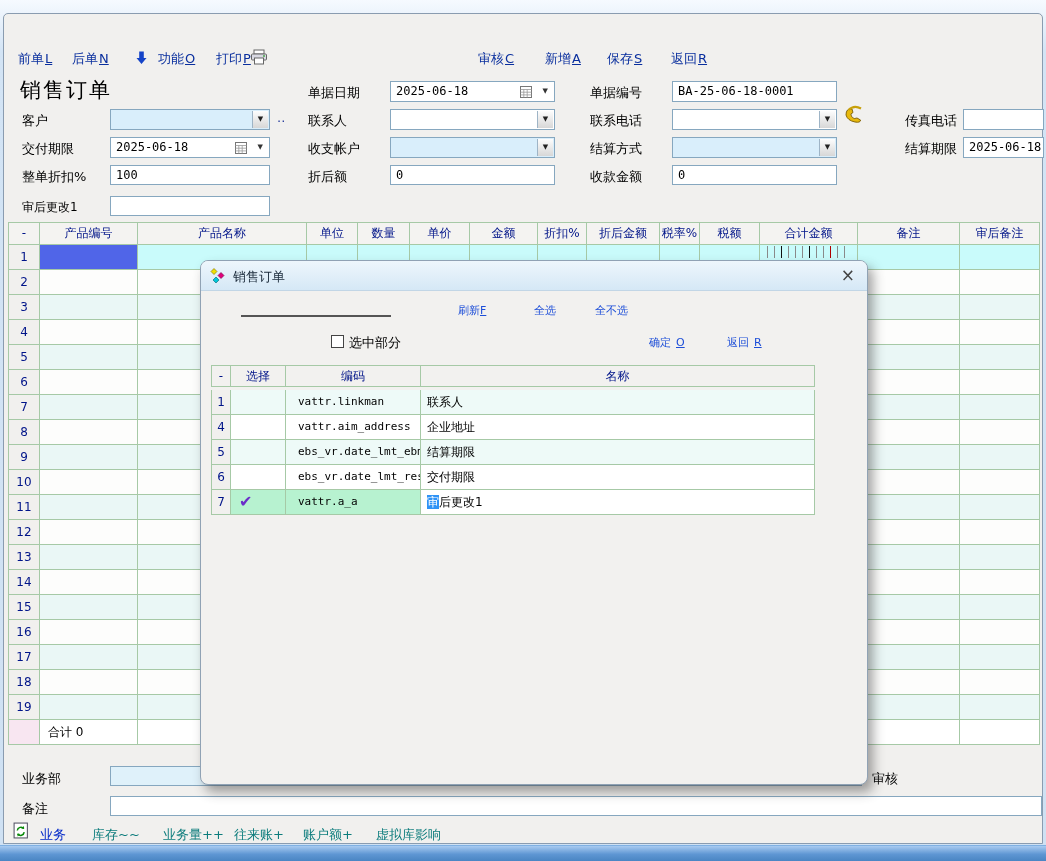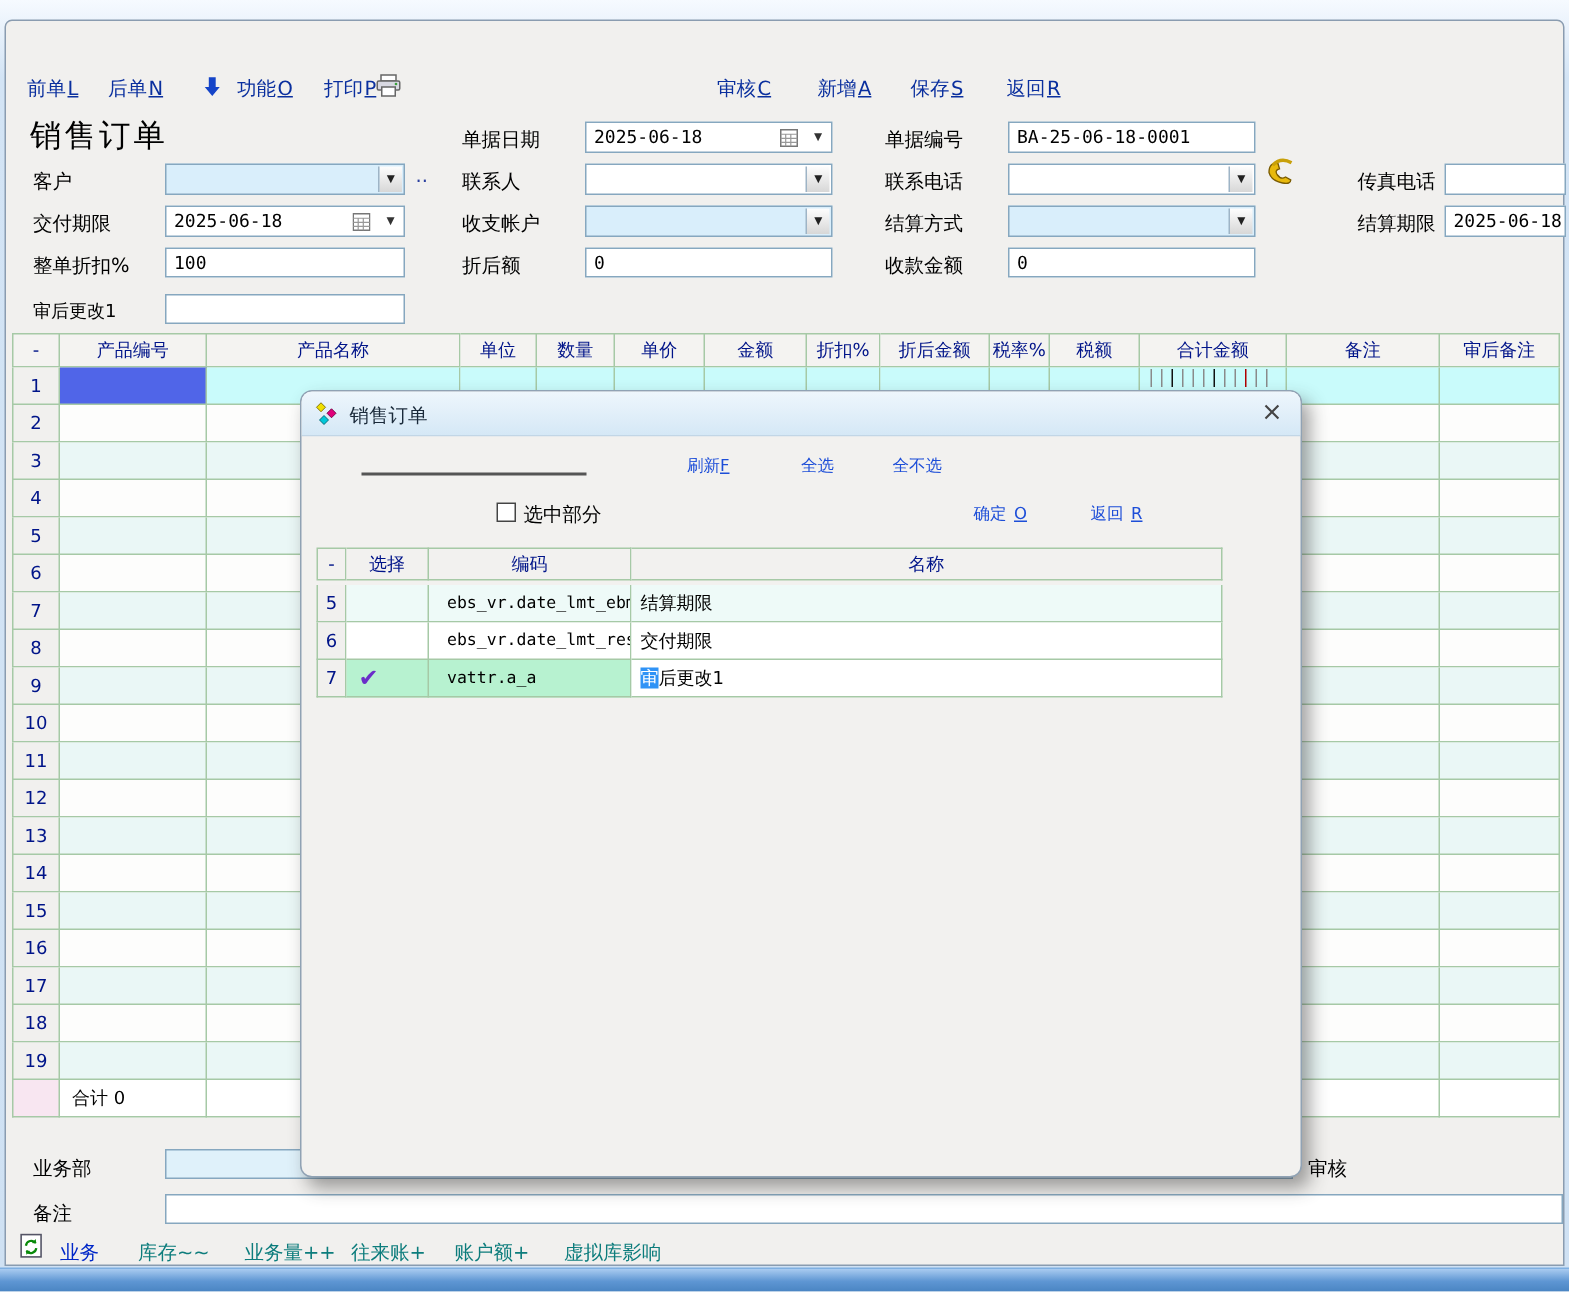--- a/index.html
+++ b/index.html
@@ -259,20 +259,22 @@
     <div class="munder"></div>
     <span class="mlink" style="left:257px;top:42px"><i>刷新</i><u>F</u></span>
     <span class="mlink" style="left:333px;top:42px">全选</span>
     <span class="mlink" style="left:394px;top:42px">全不选</span>
     <span class="mcb"></span>
     <span class="mcbl">选中部分</span>
     <span class="mlink" style="left:448px;top:74px"><i>确定</i><u class="sp">O</u></span>
     <span class="mlink" style="left:526px;top:74px"><i>返回</i><u class="sp">R</u></span>
     <div id="modal-grid" class="abs" style="left:10px;top:104px">
         <div class="m-row m-hdr"><div class="m-cell g-dash" style="width: 20px;">-</div><div class="m-cell" style="width: 55px;">选择</div><div class="m-cell" style="width: 135px;">编码</div><div class="m-cell" style="width: 394px;">名称</div></div>
+        <div class="m-row m-odd"><div class="m-cell m-rn" style="width: 20px;">1</div><div class="m-cell" style="width: 55px;"></div><div class="m-cell m-code" style="width: 135px;">vattr.linkman</div><div class="m-cell m-name" style="width: 394px;">联系人</div></div>
+        <div class="m-row m-even"><div class="m-cell m-rn" style="width: 20px;">4</div><div class="m-cell" style="width: 55px;"></div><div class="m-cell m-code" style="width: 135px;">vattr.aim_address</div><div class="m-cell m-name" style="width: 394px;">企业地址</div></div>
         <div class="m-row m-odd"><div class="m-cell m-rn" style="width: 20px;">5</div><div class="m-cell" style="width: 55px;"></div><div class="m-cell m-code" style="width: 135px;">ebs_vr.date_lmt_ebm</div><div class="m-cell m-name" style="width: 394px;">结算期限</div></div>
         <div class="m-row m-even"><div class="m-cell m-rn" style="width: 20px;">6</div><div class="m-cell" style="width: 55px;"></div><div class="m-cell m-code" style="width: 135px;">ebs_vr.date_lmt_res</div><div class="m-cell m-name" style="width: 394px;">交付期限</div></div>
         <div class="m-row m-selrow"><div class="m-cell m-rn" style="width: 20px;">7</div><div class="m-cell m-mint" style="width: 55px;"><span class="chk">✔</span></div><div class="m-cell m-code m-mint" style="width: 135px;">vattr.a_a</div><div class="m-cell m-name" style="width: 394px;"><span class="hl">审</span><span>后更改1</span></div></div>
       </div>
   </div>
 
   <div id="bstrip"></div>
 </div>
 
 </body></html>

